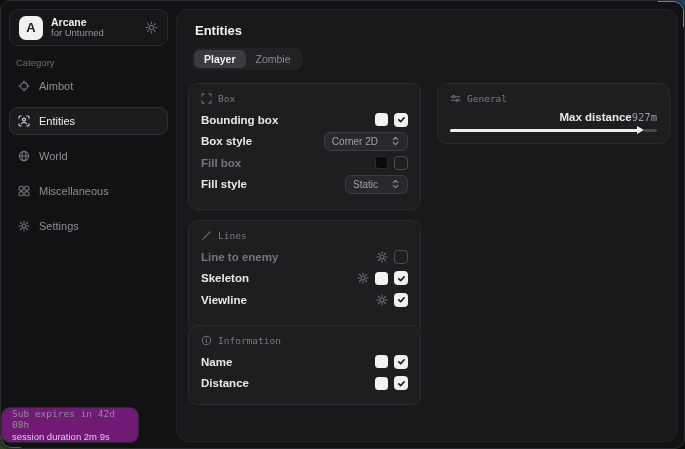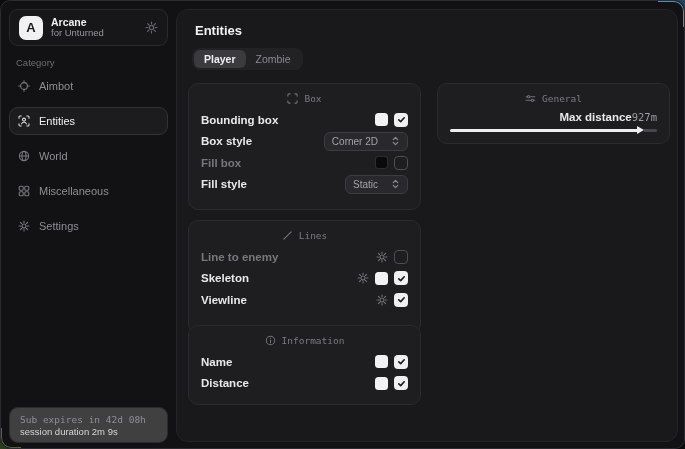--- a/index.html
+++ b/index.html
@@ -46,22 +46,22 @@
   .nav-item {
     height:28px; display:flex; align-items:center; gap:9px; padding:0 8px;
     border:1px solid transparent; border-radius:9px;
     color:#8e8e93; font-size:11px; font-weight:500; cursor:default;
   }
   .nav-item .nicon { display:flex; color:#77777c; }
   .nav-item.active { background:#1c1c1f; border-color:#323236; color:#f0f0f2; }
   .nav-item.active .nicon { color:#d8d8dc; }
 
   .footer-card {
-    position:absolute; left:8px; top:406px; width:159px; height:36px;
-    background:#404040; border:1px solid #2a2a2e; border-radius:9px;
+    position:absolute; left:0; top:406px; width:138px; height:36px;
+    background:#701a75; border:1px solid #2a2a2e; border-radius:9px;
     display:flex; flex-direction:column; justify-content:center; padding:0 10px; gap:1px;
   }
   .footer-line1 { font-family:"DejaVu Sans Mono", monospace; font-size:9.5px; color:#8f8f94; }
   .footer-line2 { font-size:9.5px; color:#d6d6da; }
 
   
   #main {
     position:absolute; left:175px; top:8px; width:502px; height:433px;
     background:#19191b; border:1px solid #242428; border-radius:12px;
   }
@@ -80,21 +80,21 @@
   .card {
     position:absolute; background:#1e1e21; border:1px solid #2b2b2f; border-radius:10px;
     padding:9px 12px; display:flex; flex-direction:column;
   }
   #card-box   { left:11px;  top:73px;  width:233px; height:127px; }
   #card-lines { left:11px;  top:210px; width:233px; height:114px;  }
   #card-info  { left:11px;  top:315px; width:233px; height:80px;  }
   #card-general { left:260px; top:73px; width:233px; height:61px; }
 
   .card-header { display:flex; align-items:center; gap:6px; color:#7b7b81;
-    font-family:"DejaVu Sans Mono", monospace; font-size:9.5px; margin-bottom:5px;justify-content:center; }
+    font-family:"DejaVu Sans Mono", monospace; font-size:9.5px; margin-bottom:5px; }
   .card-header .hicon { display:flex; color:#707076; }
 
   .row { display:flex; align-items:center; height:21.5px; }
   .row-label { flex:1; font-size:11.5px; font-weight:700; color:#e9e9eb; }
   .row.disabled .row-label { color:#77777d; }
   .controls { display:flex; align-items:center; gap:6px; }
 
   .swatch { width:13px; height:13px; border-radius:3.5px; border:1px solid rgba(255,255,255,.14); }
   .checkbox {
     width:14px; height:14px; border-radius:4px; display:flex; align-items:center; justify-content:center;

